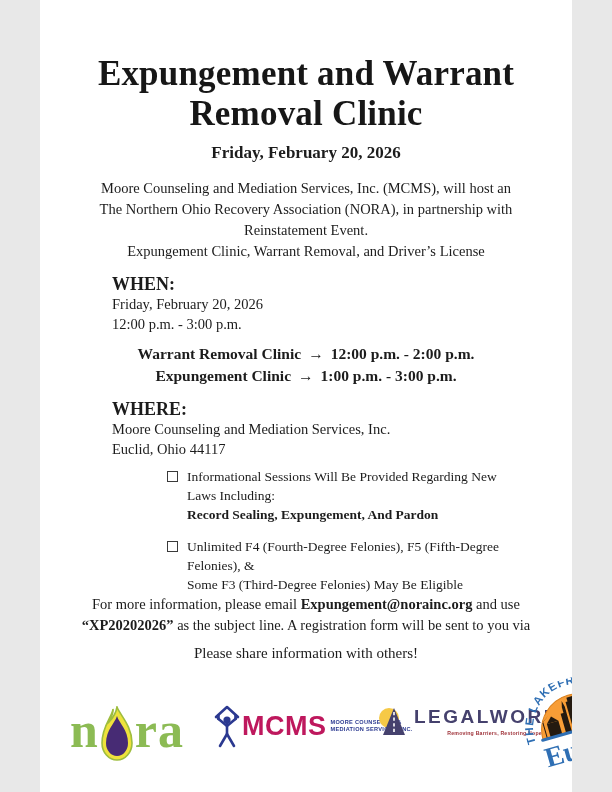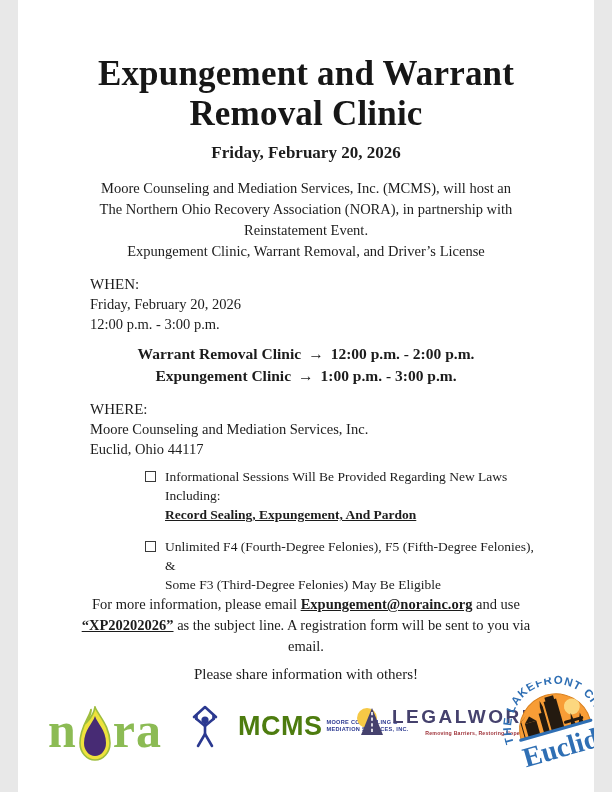--- a/index.html
+++ b/index.html
@@ -1,62 +1,62 @@
 <!DOCTYPE html>
 <html><head>
 <meta charset="utf-8">
 <style>
   html,body{margin:0;padding:0;background:#e8e8e8;}
   .page{
-    width:576px;height:792px;margin:0 auto;background:#ffffff;
+    width:532px;height:792px;margin:0 auto;background:#ffffff;
     position:relative;overflow:hidden;
     font-family:"Liberation Serif", serif;color:#1c1c1c;
     box-sizing:border-box;padding-top:54px;
   }
   .title{
     text-align:center;font-weight:bold;font-size:35px;line-height:40px;
     color:#171717;letter-spacing:0.2px;
   }
   .event-date{
     text-align:center;font-weight:bold;font-size:17px;line-height:19px;margin-top:9px;
   }
   .intro{margin-top:16px;font-size:14.5px;line-height:21px;text-align:center;}
   .intro div{white-space:nowrap;}
   .left-block{margin-left:72px;font-size:14.5px;line-height:20px;margin-top:12px;}
-  .left-block .lbl{font-weight:normal;font-size:15px;}
+  .left-block .lbl{font-weight:bold;font-size:18px;}
   .schedule{margin-top:9px;text-align:center;font-weight:bold;font-size:15.5px;line-height:21.5px;}
   .schedule .arrow{display:inline-block;margin:0 7px;font-weight:bold;}
   .where{margin-top:13px;}
   .bullets{margin-top:8px;}
   .bullet{margin-left:127px;margin-right:60px;font-size:13.5px;line-height:19px;display:flex;margin-top:8px;}
   .bullet + .bullet{margin-top:13px;}
   .cbx{
     flex:0 0 auto;width:9px;height:9px;border:1.2px solid #3a3a3a;
     margin-top:3.5px;margin-right:9px;background:#fff;
   }
   .bullet .btext span{display:block;}
-  .bold{font-weight:bold;text-decoration:underline;}
+  .bold{font-weight:bold;}
   .contact{text-align:center;font-size:14.5px;line-height:21px;}
   .contact div{white-space:nowrap;}
   .share{margin-top:7px;text-align:center;font-size:15px;line-height:20px;}
   
   .footer{position:absolute;left:0;top:686px;width:612px;height:100px;}
   .logo{position:absolute;display:flex;align-items:center;}
   
   .logo-nora{left:30px;top:16px;}
   .nora-word{
     font-family:"Liberation Serif", serif;font-weight:bold;
     font-size:50px;line-height:44px;color:#8cbb54;letter-spacing:1px;
   }
   .nora-drop{margin:0 1px;position:relative;top:4px;}
   
   .logo-mcms{left:172px;top:18px;}
   .mcms-word{
     font-family:"Liberation Sans", sans-serif;font-weight:bold;
-    font-size:27px;color:#4d7c0f;letter-spacing:0.5px;margin-left:18px;
+    font-size:27px;color:#be185d;letter-spacing:0.5px;margin-left:0;
   }
   .mcms-sub{
     font-family:"Liberation Sans", sans-serif;font-weight:bold;
     font-size:5.6px;line-height:7px;color:#2b3990;margin-left:4px;letter-spacing:0.3px;
   }
   
   .logo-legalworks{left:336px;top:20px;}
   .lw-text{margin-left:6px;}
   .lw-word{
     font-family:"Liberation Sans", sans-serif;font-weight:bold;
@@ -118,21 +118,20 @@
       <span class="btext">
         <span>Unlimited F4 (Fourth-Degree Felonies), F5 (Fifth-Degree Felonies), &amp;</span>
         <span>Some F3 (Third-Degree Felonies) May Be Eligible</span>
       </span>
     </div>
   </div>
 
   <div class="contact">
     <div><span>For more information, please email </span><span class="bold">Expungement@norainc.org</span><span> and use</span></div>
     <div><span class="bold">“XP20202026”</span><span> as the subject line. A registration form will be sent to you via</span></div>
-    <div>email.</div>
   </div>
 
   <div class="share">Please share information with others!</div>
 
   <div class="footer">
 
     <div class="logo logo-nora">
       <span class="nora-word">n</span>
       <svg class="nora-drop" width="34" height="56" viewBox="0 0 34 56">
         <path d="M17,1 C20,9 32,20 32,37 a15,17 0 0 1 -30,0 C2,20 12,11 13,3 C14,8 10,12 9,16 C13,12 16,7 17,1 Z" fill="#eee23c" stroke="#9ebd3e" stroke-width="1.6"></path>

